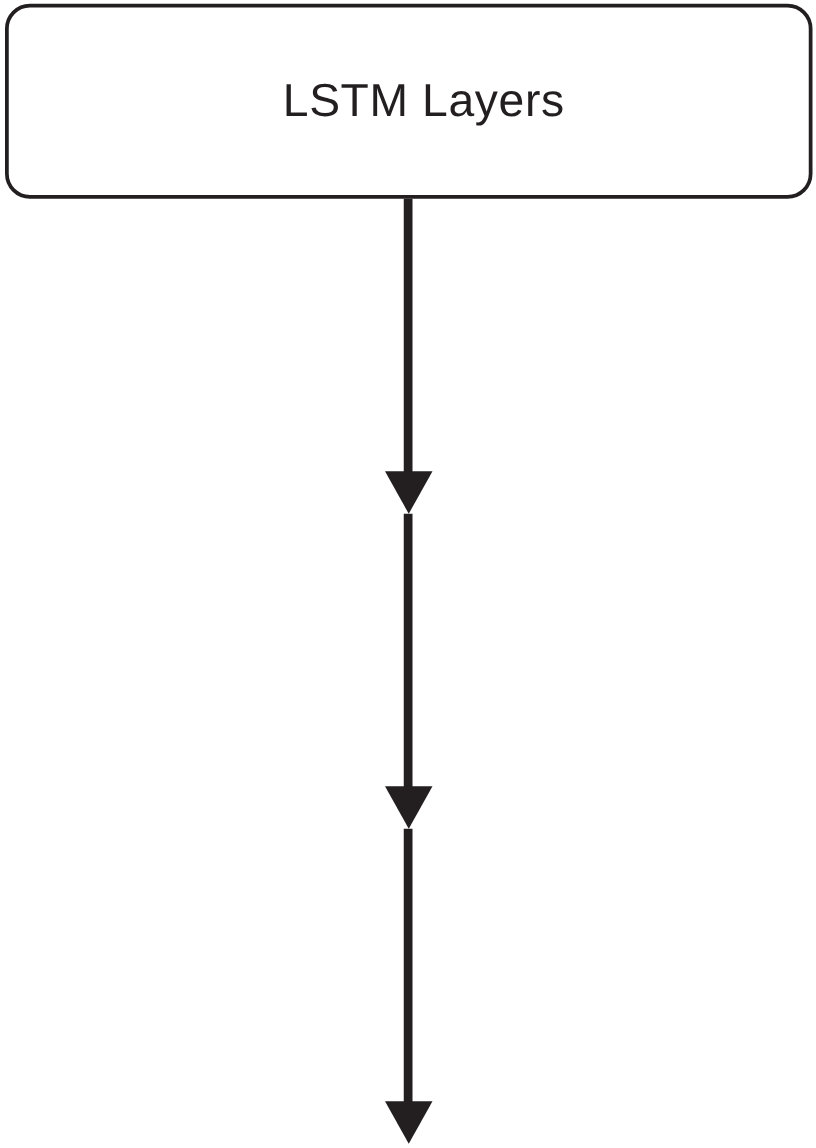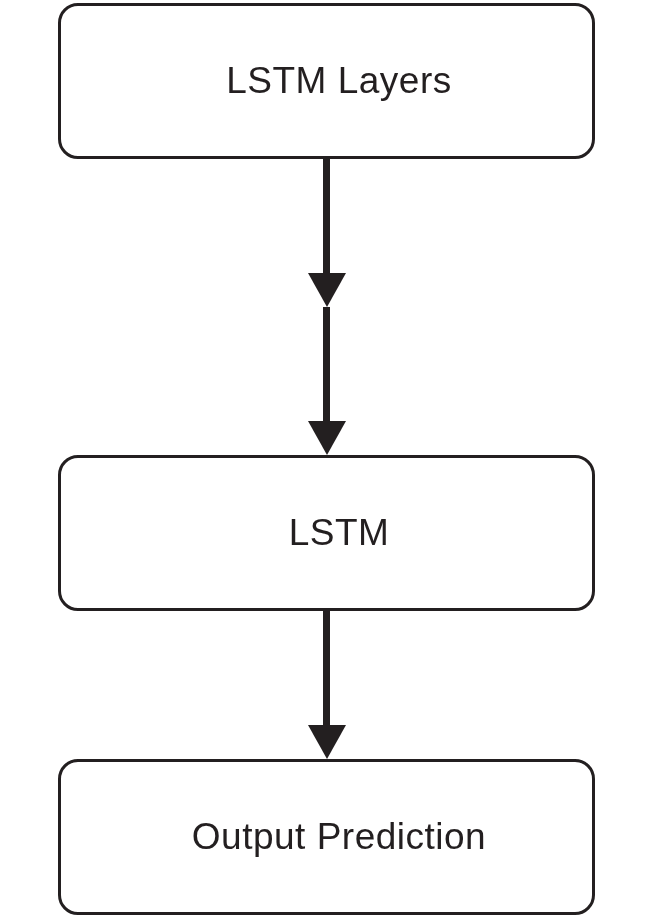--- a/index.html
+++ b/index.html
@@ -14,21 +14,21 @@
     box-sizing: border-box;
     padding: 3px 0;
     display: flex;
     flex-direction: column;
     align-items: center;
     background: var(--background, #ffffff);
     overflow: hidden;
   }
   .node {
     flex-shrink: 0;
-    width: 537px;
+    width: 646px;
     height: 156px;
     box-sizing: border-box;
     border: 3px solid var(--stroke, #231f20);
     border-radius: 20px;
     background: var(--fill, #ffffff);
     display: flex;
     align-items: center;
     justify-content: center;
     padding-left: 25px;
   }
@@ -74,26 +74,20 @@
     <div class="arrow-stem"></div>
     <div class="arrow-head"></div>
   </div>
 
 
   <div class="arrow">
     <div class="arrow-stem"></div>
     <div class="arrow-head"></div>
   </div>
 
-  <div class="node">
-    <span class="node-label">LSTM</span>
-  </div>
 
   <div class="arrow">
     <div class="arrow-stem"></div>
     <div class="arrow-head"></div>
   </div>
 
-  <div class="node">
-    <span class="node-label">Output Prediction</span>
-  </div>
 
 </div>
 
 </body></html>

